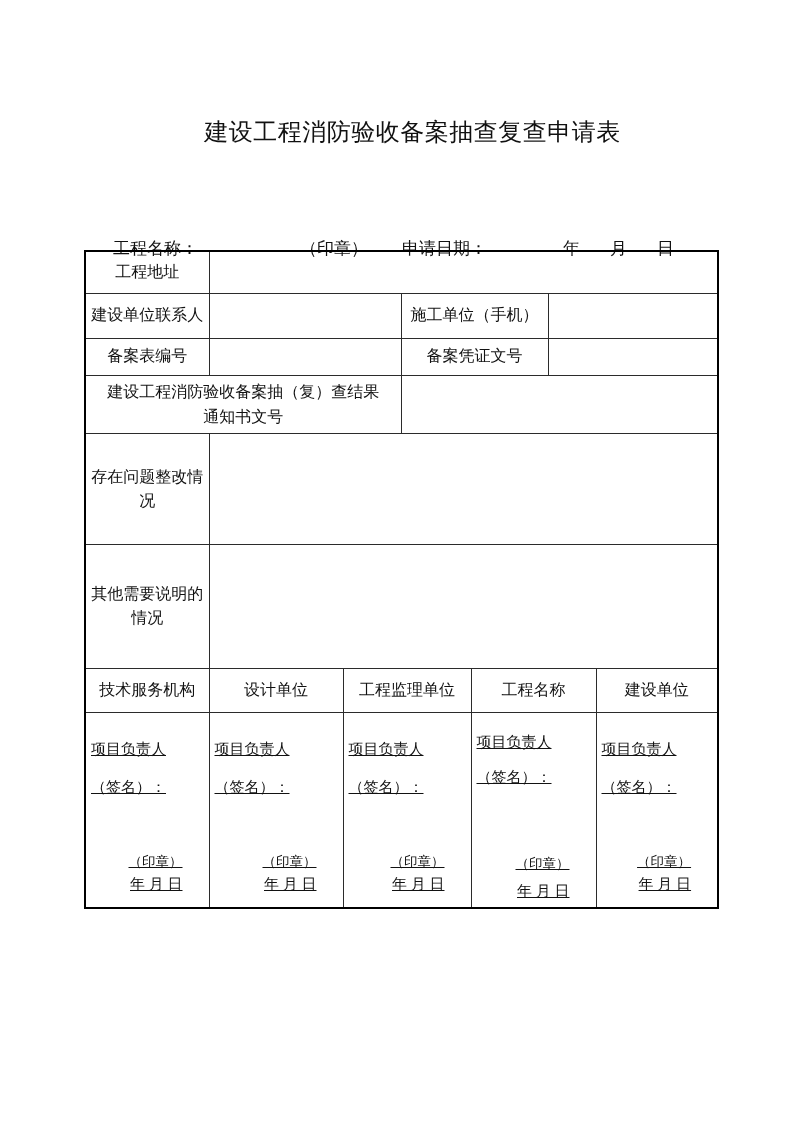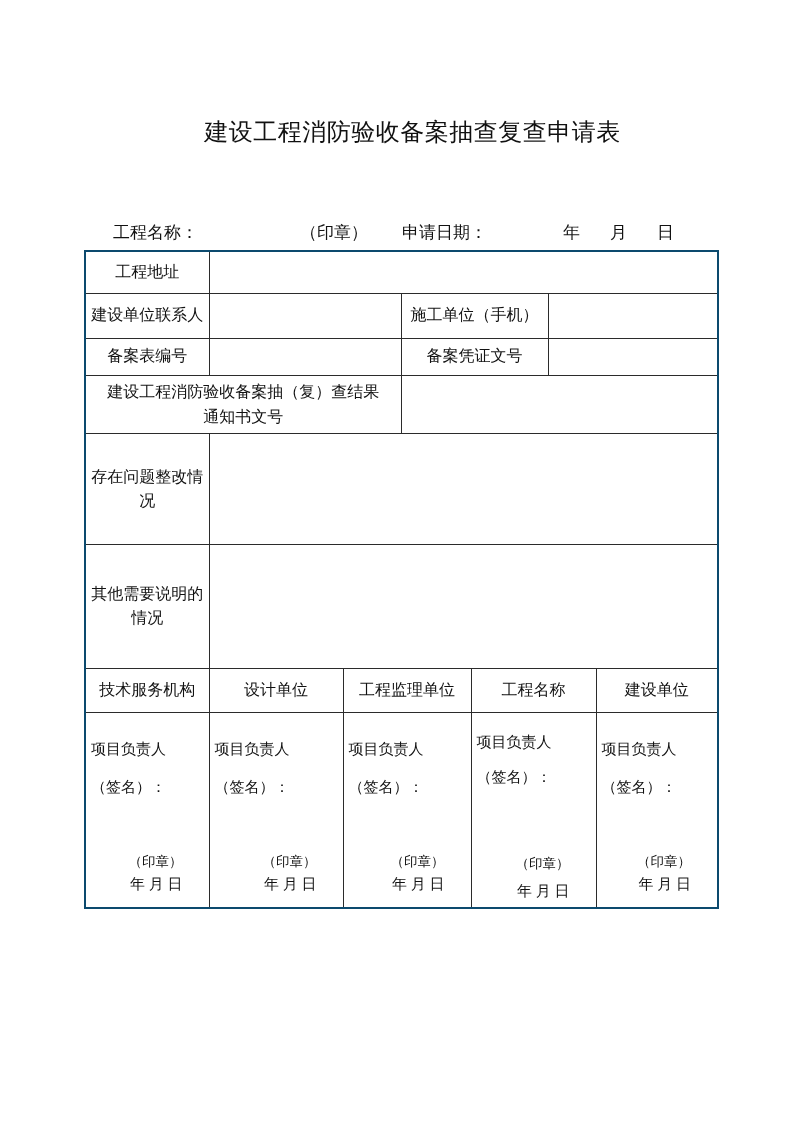--- a/index.html
+++ b/index.html
@@ -22,35 +22,35 @@
     letter-spacing: 0.5px;
     color: #111;
   }
 
   .header-line {
     position: absolute;
     top: 221px; left: 0; width: 100%;
     height: 24px;
     font-size: 17px;
   }
-  .header-line span { position: absolute; top: 0; white-space: nowrap; }
+  .header-line span { position: absolute; top: 16px; white-space: nowrap; }
   .hl-name  { left: 113px; }
   .hl-seal  { left: 300px; }
   .hl-date  { left: 402px; }
   .hl-year  { left: 563px; }
   .hl-month { left: 610px; }
   .hl-day   { left: 657px; }
 
   table.form {
     position: absolute;
     left: 84px; top: 250px;
     width: 633px;
     border-collapse: collapse;
     table-layout: fixed;
-    border: 2px solid #0c4a6e;
+    border: 2px solid #000000;
   }
   table.form td {
     border: 1px solid #2b2b2b;
     font-size: 16px;
     text-align: center;
     vertical-align: middle;
     padding: 0 2px;
     overflow: hidden;
   }
   tr.r1 { height: 42px; }
@@ -66,20 +66,21 @@
   .notice-line { line-height: 25px; }
 
   td.sig { vertical-align: top; padding: 0; }
   .sig-inner {
     display: flex;
     flex-direction: column;
     height: 192px;
     text-align: left;
     font-size: 15px;
     padding: 26px 6px 12px 3px;
+    text-decoration: underline;
   }
   .sig-sign { margin-top: 19px; }
   .sig-bottom { margin-top: auto; text-align: right; padding-right: 18px; }
   .sig-seal { font-size: 13.5px; }
   .sig-date { margin-top: 4px; font-size: 15px; }
   
   .sig-inner.v2 { padding-top: 19px; padding-bottom: 5px; }
   .sig-inner.v2 .sig-sign { margin-top: 16px; }
   .sig-inner.v2 .sig-date { margin-top: 9px; }
 </style>

